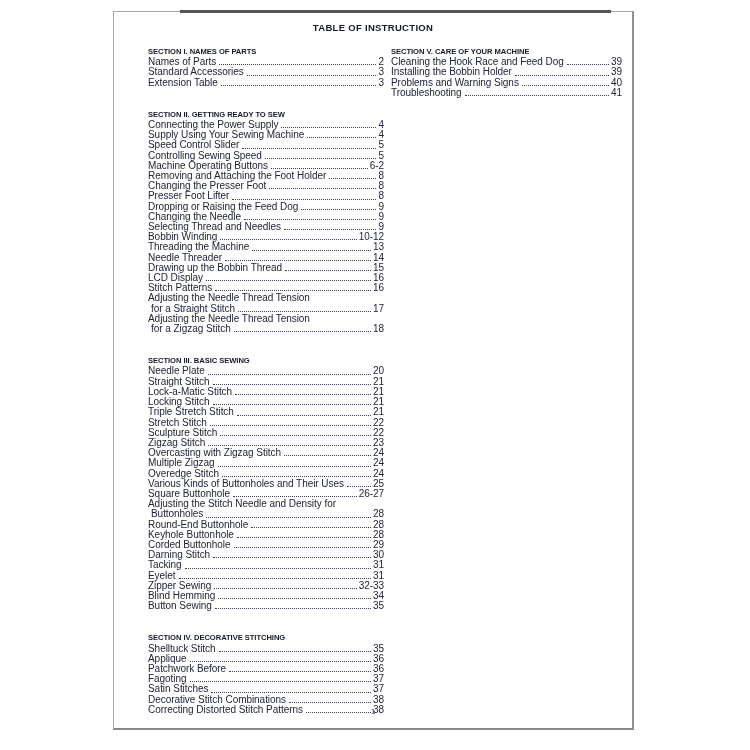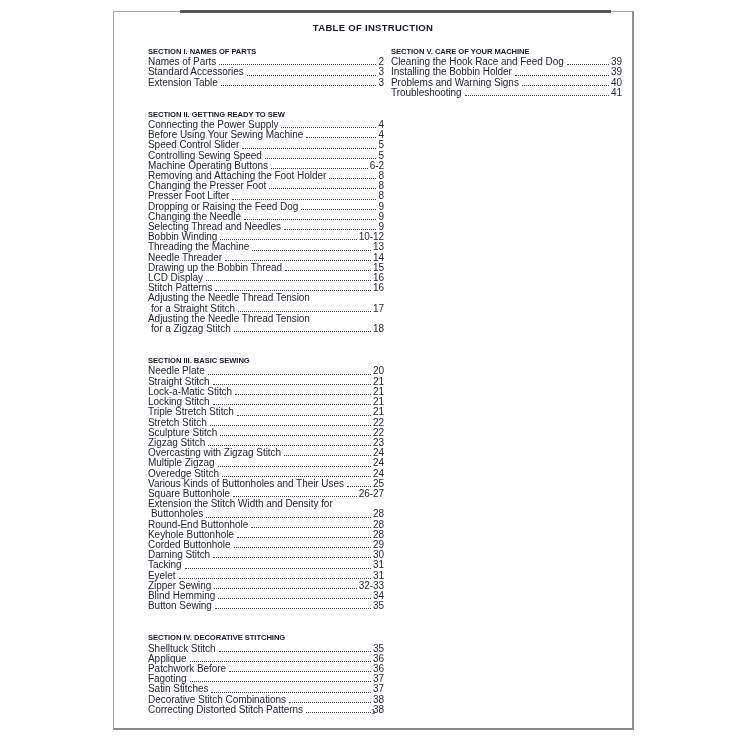--- a/index.html
+++ b/index.html
@@ -121,21 +121,21 @@
           <span class="dots"></span>
           <span class="pg">3</span>
         </div>
         <div class="toc-header">SECTION II. GETTING READY TO SEW</div>
         <div class="toc-line">
           <span class="lbl">Connecting the Power Supply</span>
           <span class="dots"></span>
           <span class="pg">4</span>
         </div>
         <div class="toc-line">
-          <span class="lbl">Before Using Your Sewing Machine</span>
+          <span class="lbl">Supply Using Your Sewing Machine</span>
           <span class="dots"></span>
           <span class="pg">4</span>
         </div>
         <div class="toc-line">
           <span class="lbl">Speed Control Slider</span>
           <span class="dots"></span>
           <span class="pg">5</span>
         </div>
         <div class="toc-line">
           <span class="lbl">Controlling Sewing Speed</span>
@@ -283,21 +283,21 @@
           <span class="lbl">Various Kinds of Buttonholes and Their Uses</span>
           <span class="dots"></span>
           <span class="pg">25</span>
         </div>
         <div class="toc-line">
           <span class="lbl">Square Buttonhole</span>
           <span class="dots"></span>
           <span class="pg">26-27</span>
         </div>
         <div class="toc-line">
-          <span class="lbl">Extension the Stitch Width and Density for</span>
+          <span class="lbl">Adjusting the Stitch Needle and Density for</span>
         </div>
         <div class="toc-line indent">
           <span class="lbl">Buttonholes</span>
           <span class="dots"></span>
           <span class="pg">28</span>
         </div>
         <div class="toc-line">
           <span class="lbl">Round-End Buttonhole</span>
           <span class="dots"></span>
           <span class="pg">28</span>

